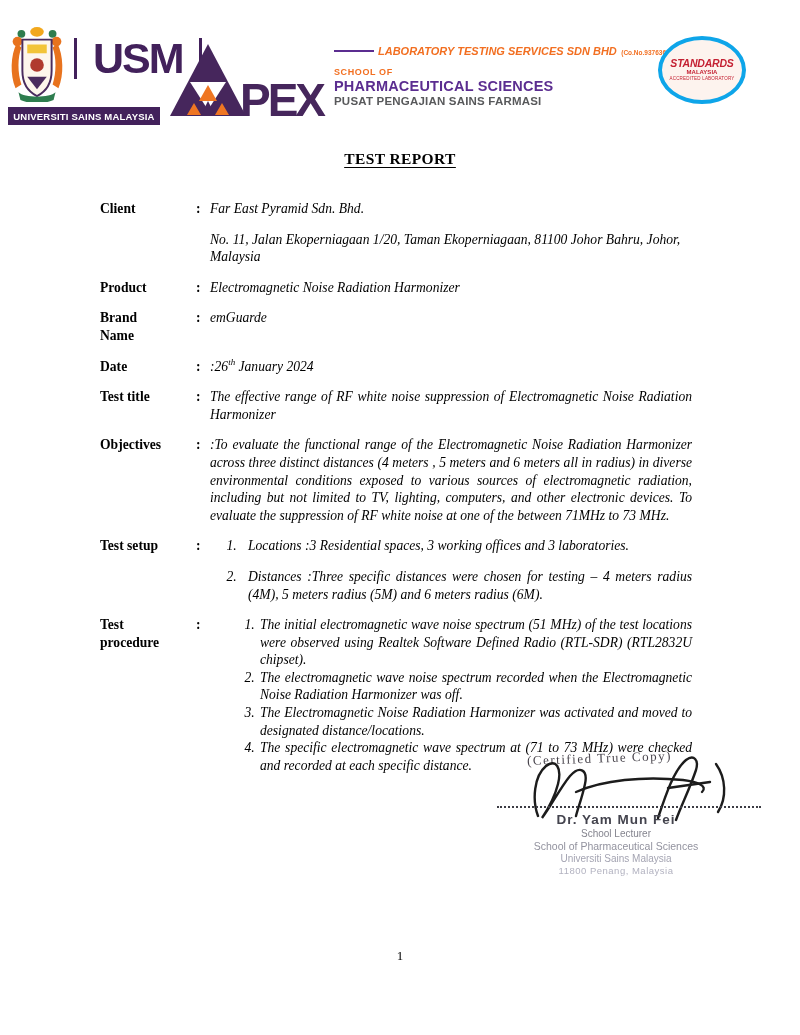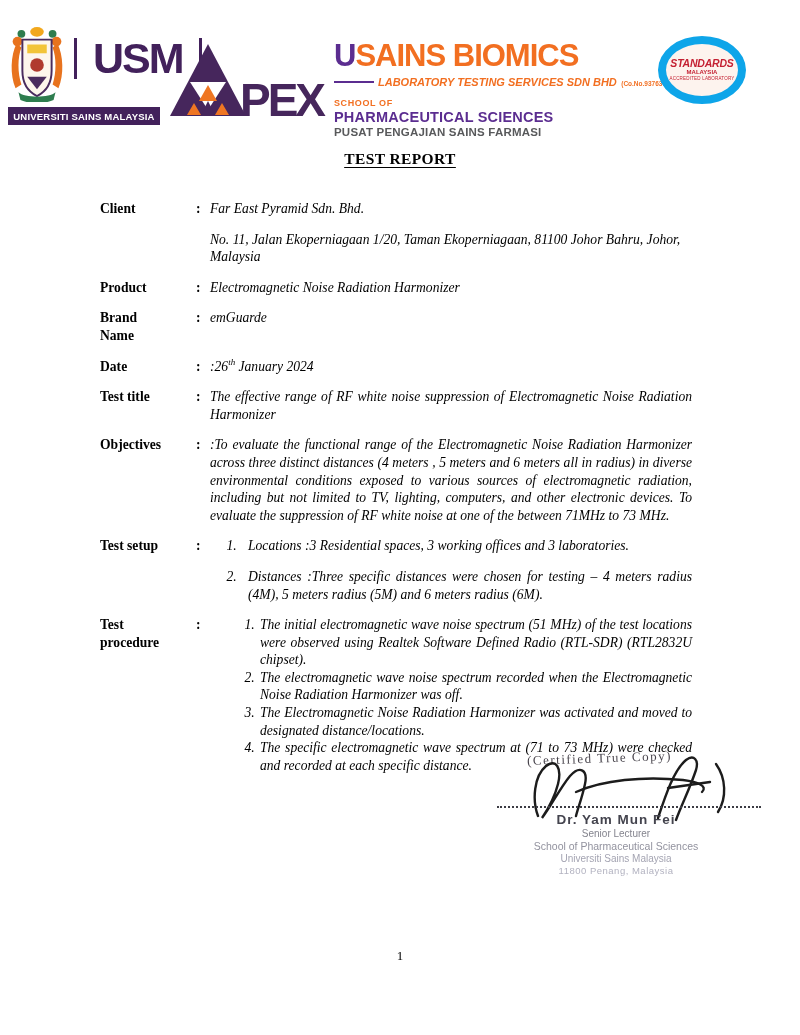--- a/index.html
+++ b/index.html
@@ -27,21 +27,21 @@
   .usains-brand .rest{color:#f26f21;}
   .usains-tagline{margin-top:1px;white-space:nowrap;}
   .u-rule{display:inline-block;width:40px;height:2px;background:#5b2d90;vertical-align:middle;margin-right:4px;}
   .tagline-main{color:#f26f21;font-weight:bold;font-style:italic;font-size:11px;}
   .tagline-reg{color:#f26f21;font-size:6.5px;font-weight:bold;}
   .school-of{color:#f26f21;font-weight:bold;font-size:9px;letter-spacing:.6px;margin-top:8px;}
   .school-name{color:#5b2d90;font-weight:bold;font-size:14.5px;letter-spacing:.2px;margin-top:1px;}
   .school-malay{color:#58595b;font-weight:bold;font-size:11.5px;letter-spacing:.2px;margin-top:1px;}
 
   .standards{position:absolute;left:658px;top:36px;width:88px;height:68px;box-sizing:border-box;
-             border:8px solid #0ea5e9;border-radius:50%;background:#fdf3ee;
+             border:4px solid #0ea5e9;border-radius:50%;background:#fdf3ee;
              display:flex;flex-direction:column;align-items:center;justify-content:center;
              font-family:"Liberation Sans",sans-serif;text-align:center;}
   .std-1{color:#c42032;font-weight:bold;font-style:italic;font-size:10.5px;letter-spacing:-.2px;line-height:1;}
   .std-2{color:#c42032;font-weight:bold;font-size:6px;line-height:1.2;}
   .std-3{color:#c42032;font-size:4.5px;line-height:1.4;letter-spacing:.2px;}
 
   
   .report-title{position:absolute;top:150px;left:0;width:800px;text-align:center;
                 font-weight:bold;font-size:15.5px;letter-spacing:.4px;}
   .report-title span{text-decoration:underline;text-underline-offset:3px;}
@@ -114,21 +114,20 @@
         <polygon points="20,38 56,38 38,66" fill="#ffffff"></polygon>
         <polygon points="38,41 47,57 29,57" fill="#ef7622"></polygon>
         <polygon points="24,59 31,71 17,71" fill="#ef7622"></polygon>
         <polygon points="52,59 59,71 45,71" fill="#ef7622"></polygon>
         <polygon points="38,57 45,71 31,71" fill="#46265c"></polygon>
         <text x="70" y="72" font-family="Liberation Sans, sans-serif" font-weight="bold" font-size="46" letter-spacing="-3" fill="#46265c">PEX</text>
       </svg>
     </div>
 
     <div class="usains">
-      <div class="usains-brand"><span class="u">U</span><span class="rest">SAINS BIOMICS</span></div>
       <div class="usains-tagline">
         <span class="u-rule"></span><span class="tagline-main">LABORATORY TESTING SERVICES SDN BHD</span>
         <span class="tagline-reg">(Co.No.937636-D)</span>
       </div>
       <div class="school-of">SCHOOL OF</div>
       <div class="school-name">PHARMACEUTICAL SCIENCES</div>
       <div class="school-malay">PUSAT PENGAJIAN SAINS FARMASI</div>
     </div>
 
     <div class="standards">
@@ -230,20 +229,20 @@
       <path d="M68,42 C95,30 135,26 175,30 C190,32 200,36 194,42"></path>
       <path d="M150,68 C158,44 166,20 178,10 C186,4 191,10 188,20 C182,38 174,54 168,70"></path>
       <path d="M160,38 L202,32"></path>
       <path d="M208,14 C218,28 219,48 210,62"></path>
     </g>
   </svg>
   <div class="dotted-line"></div>
 
   <div class="stamp-block">
     <div class="sig-name">Dr. Yam Mun Fei</div>
-    <div class="sig-role">Senior Lecturer</div>
+    <div class="sig-role">School Lecturer</div>
     <div class="sig-org1">School of Pharmaceutical Sciences</div>
     <div class="sig-org2">Universiti Sains Malaysia</div>
     <div class="sig-org3">11800 Penang, Malaysia</div>
   </div>
 
   <div class="page-number">1</div>
 </div>
 
 </body></html>

